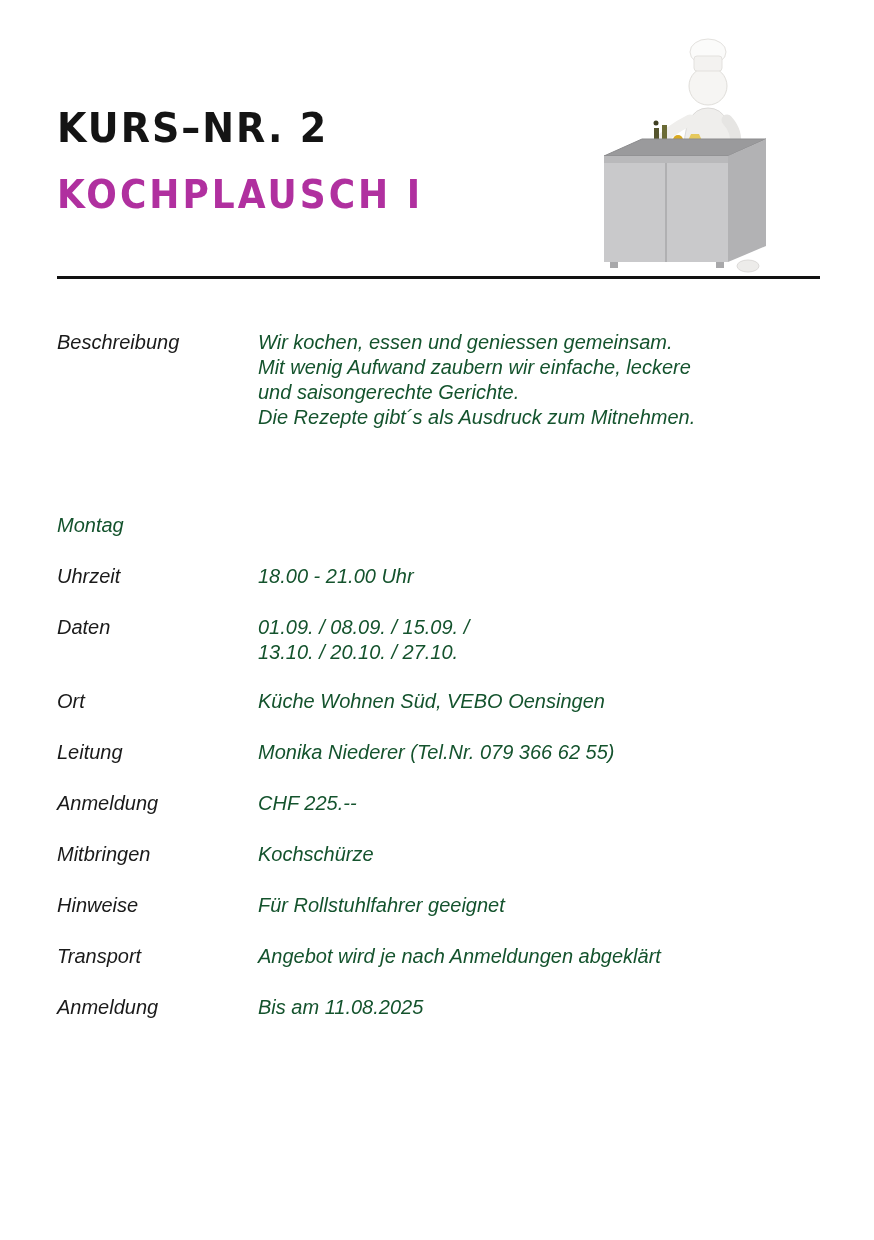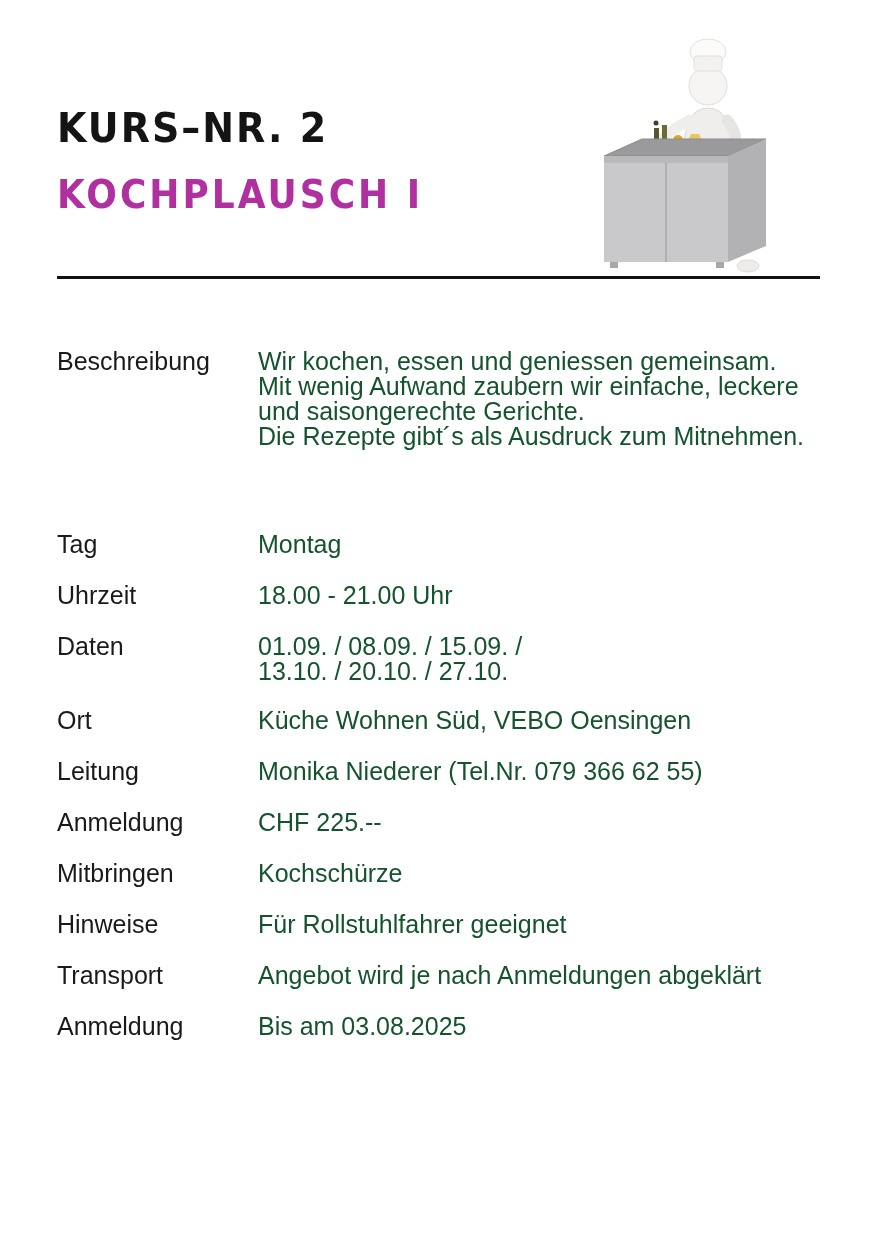--- a/index.html
+++ b/index.html
@@ -54,24 +54,25 @@
     top: 276px;
     width: 763px;
     height: 3px;
     background: #111111;
   }
 
   
   .details {
     position: absolute;
     left: 57px;
-    top: 349px;
+    top: 330px;
     width: 770px;
-    font-size: 25px;
+    font-size: 20px;
     line-height: 25px;
+    font-style: italic;
   }
   .row { display: flex; margin-bottom: 26px; }
   .row.mb-xl { margin-bottom: 83px; }
   .row.mb-lg { margin-bottom: 24px; }
   .label {
     width: 201px;
     flex: 0 0 201px;
     color: #1a1a1a;
   }
   .value {
@@ -130,21 +131,20 @@
 
     <div class="row mb-xl">
       <div class="label">Beschreibung</div>
       <div class="value">Wir kochen, essen und geniessen gemeinsam.
 Mit wenig Aufwand zaubern wir einfache, leckere
 und saisongerechte Gerichte.
 Die Rezepte gibt´s als Ausdruck zum Mitnehmen.</div>
     </div>
 
     <div class="row">
-      <div class="label">Tag</div>
       <div class="value">Montag</div>
     </div>
 
     <div class="row">
       <div class="label">Uhrzeit</div>
       <div class="value">18.00 - 21.00 Uhr</div>
     </div>
 
     <div class="row mb-lg">
       <div class="label">Daten</div>
@@ -177,17 +177,17 @@
       <div class="value">Für Rollstuhlfahrer geeignet</div>
     </div>
 
     <div class="row">
       <div class="label">Transport</div>
       <div class="value">Angebot wird je nach Anmeldungen abgeklärt</div>
     </div>
 
     <div class="row">
       <div class="label">Anmeldung</div>
-      <div class="value">Bis am 03.08.2025</div>
+      <div class="value">Bis am 11.08.2025</div>
     </div>
 
   </div>
 </div>
 
 </body></html>

